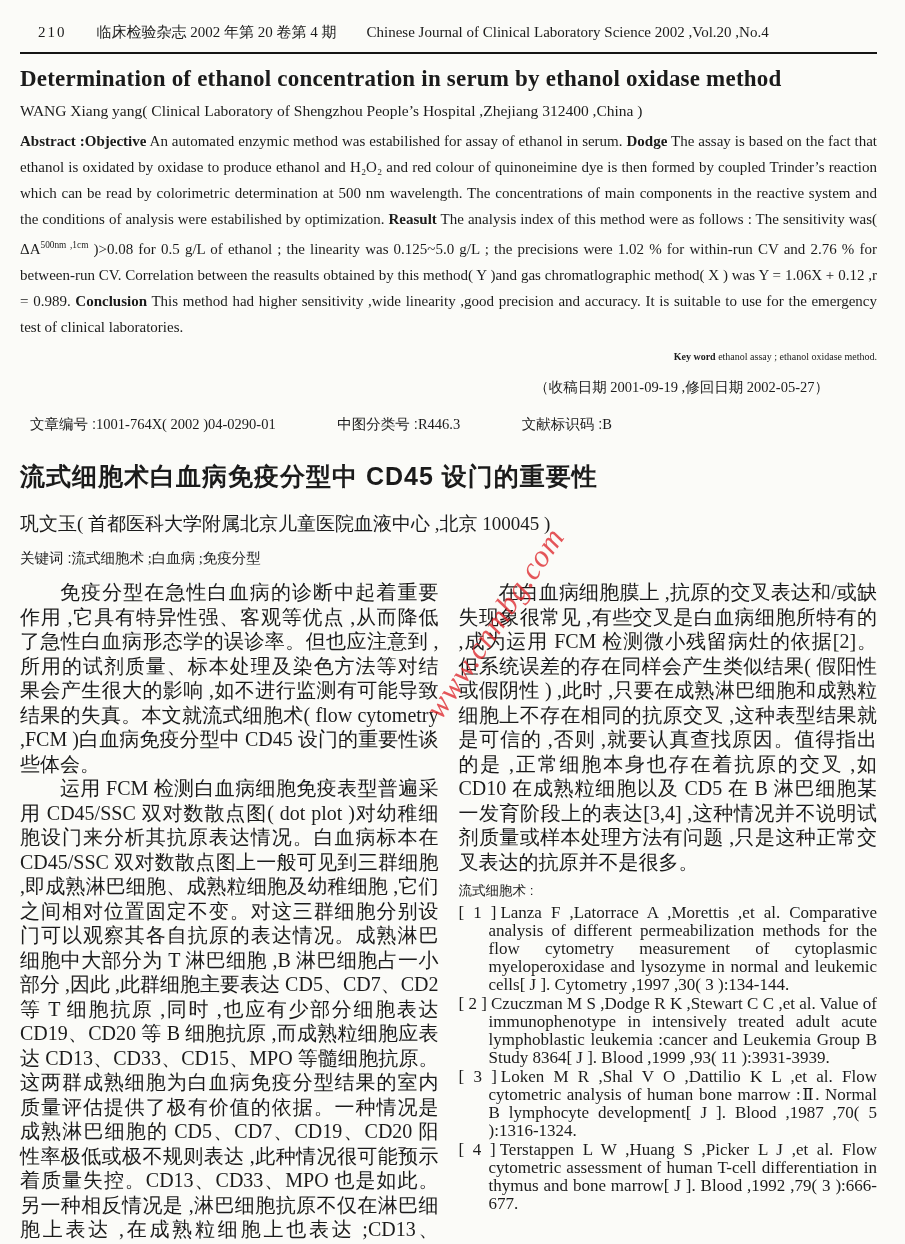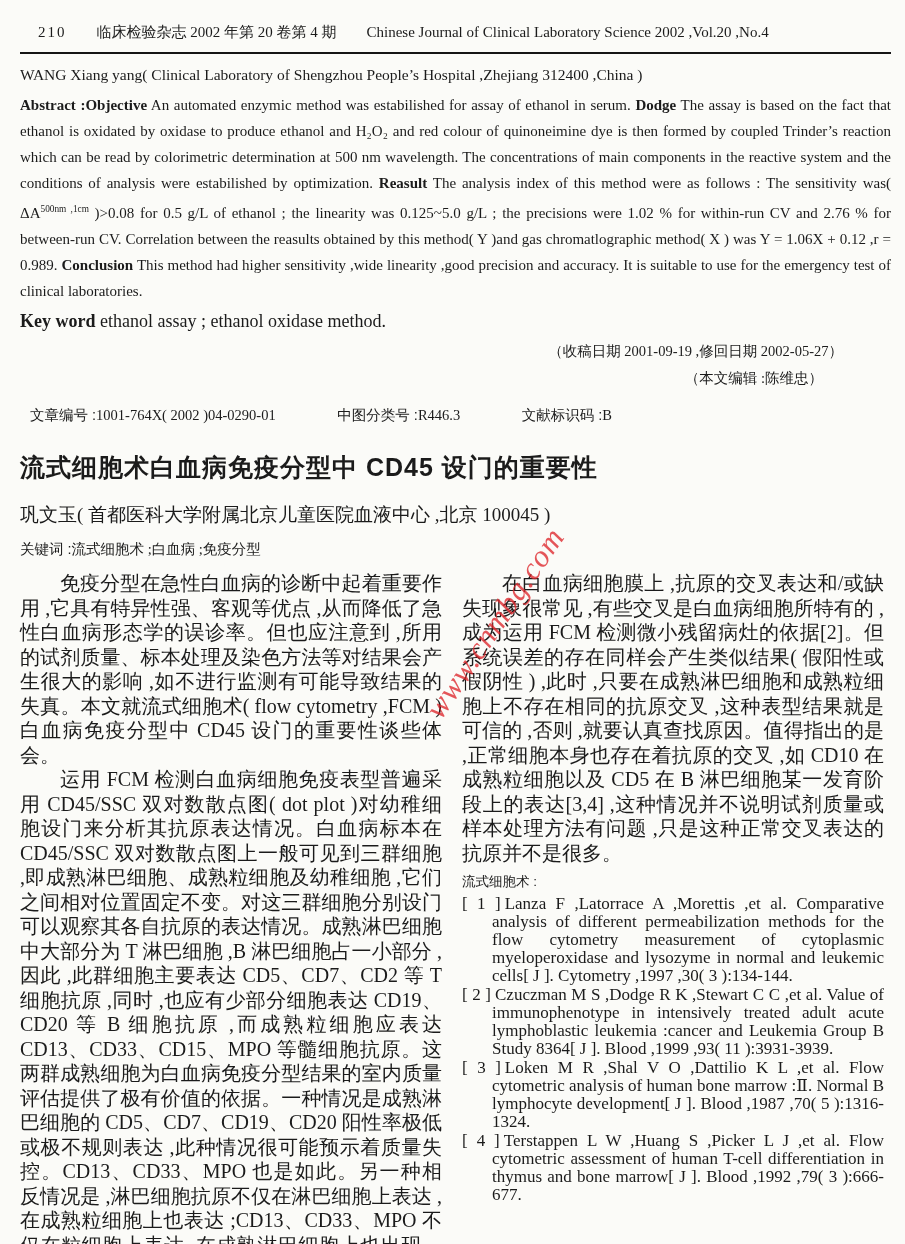--- a/index.html
+++ b/index.html
@@ -5,35 +5,35 @@
   * { box-sizing: border-box; }
   html, body { margin: 0; padding: 0; }
   body {
     width: 905px; height: 1244px;
     background: #fbfbf8;
     color: #1b1b1b;
     font-family: "Liberation Serif", "DejaVu Serif", serif;
     position: relative;
     overflow: hidden;
   }
-  .page { position: absolute; inset: 0; padding: 20px 14px 0 20px; }
+  .page { position: absolute; inset: 0; padding: 20px 28px 0 20px; }
 
   .page-header {
     display: flex; align-items: baseline; gap: 30px;
     font-size: 15px; padding: 2px 0 8px 18px; line-height: 20px;
   }
   .page-num { letter-spacing: 2px; }
   .rule { border-top: 2.5px solid #151515; margin: 2px 0 12px 0; }
 
   .en-title { font-size: 23px; font-weight: bold; margin: 6px 0 10px 0; letter-spacing: 0.2px; }
   .en-author { font-size: 15.5px; margin: 0 0 8px 0; }
 
   .abstract { font-size: 15px; line-height: 26px; text-align: justify; margin: 0; }
   .abstract sup { font-size: 0.62em; }
-  .keyword-line { font-size: 18px; margin: 4px 0 0 0; line-height: 26px; }
+  .keyword-line { font-size: 10px; margin: 4px 0 0 0; line-height: 26px; text-align: right; }
 
   .dates-line  { text-align: right; font-size: 14.5px; margin: 8px 48px 0 0; }
   .editor-line { text-align: right; font-size: 14.5px; margin: 8px 68px 0 0; }
 
   .meta-line { font-size: 14.5px; margin: 18px 0 0 10px; }
   .meta-group { margin-right: 58px; }
   .hei { font-family: "Liberation Sans", "DejaVu Sans", sans-serif; font-weight: normal; }
 
   .cn-title {
     font-family: "Liberation Sans", "DejaVu Sans", sans-serif;
@@ -72,38 +72,38 @@
 
 <div class="page">
 
   <header class="page-header">
     <span class="page-num">210</span>
     <span class="journal-cn">临床检验杂志 2002 年第 20 卷第 4 期</span>
     <span class="journal-en">Chinese Journal of Clinical Laboratory Science 2002 ,Vol.20 ,No.4</span>
   </header>
   <div class="rule"></div>
 
+  <h1 class="en-title">Determination of ethanol concentration in serum by ethanol oxidase method</h1>
   <p class="en-author">WANG Xiang yang( Clinical Laboratory of Shengzhou People’s Hospital ,Zhejiang 312400 ,China )</p>
 
   <p class="abstract"><b>Abstract :</b><b>Objective</b>
     <span>An automated enzymic method was estabilished for assay of ethanol in serum.</span>
     <b>Dodge</b>
     <span>The assay is based on the fact that ethanol is oxidated by oxidase to produce ethanol and H₂O₂ and red colour of quinoneimine dye is then formed by coupled Trinder’s reaction which can be read by colorimetric determination at 500 nm wavelength. The concentrations of main components in the reactive system and the conditions of analysis were estabilished by optimization.</span>
     <b>Reasult</b>
     <span>The analysis index of this method were as follows : The sensitivity was( ΔA</span><sup>500nm ,1cm</sup><span> )&gt;0.08 for 0.5 g/L of ethanol ; the linearity was 0.125~5.0 g/L ; the precisions were 1.02 % for within-run CV and 2.76 % for between-run CV. Correlation between the reasults obtained by this method( Y )and gas chromatlographic method( X ) was Y = 1.06X + 0.12 ,r = 0.989.</span>
     <b>Conclusion</b>
     <span>This method had higher sensitivity ,wide linearity ,good precision and accuracy. It is suitable to use for the emergency test of clinical laboratories.</span>
   </p>
 
   <p class="keyword-line"><b>Key word</b>
     <span>ethanol assay ; ethanol oxidase method.</span>
   </p>
 
   <p class="dates-line">（收稿日期 2001-09-19 ,修回日期 2002-05-27）</p>
-  <p class="editor-line">（本文编辑 :陈维忠）</p>
 
   <p class="meta-line">
     <span class="meta-group"><b class="hei">文章编号 :</b><span>1001-764X( 2002 )04-0290-01</span></span>
     <span class="meta-group"><b class="hei">中图分类号 :</b><span>R446.3</span></span>
     <span class="meta-group"><b class="hei">文献标识码 :</b><span>B</span></span>
   </p>
 
   <h2 class="cn-title">流式细胞术白血病免疫分型中 CD45 设门的重要性</h2>
   <p class="cn-author">巩文玉( 首都医科大学附属北京儿童医院血液中心 ,北京 100045 )</p>
   <p class="cn-keywords"><b class="hei">关键词 :</b><span>流式细胞术 ;白血病 ;免疫分型</span></p>

